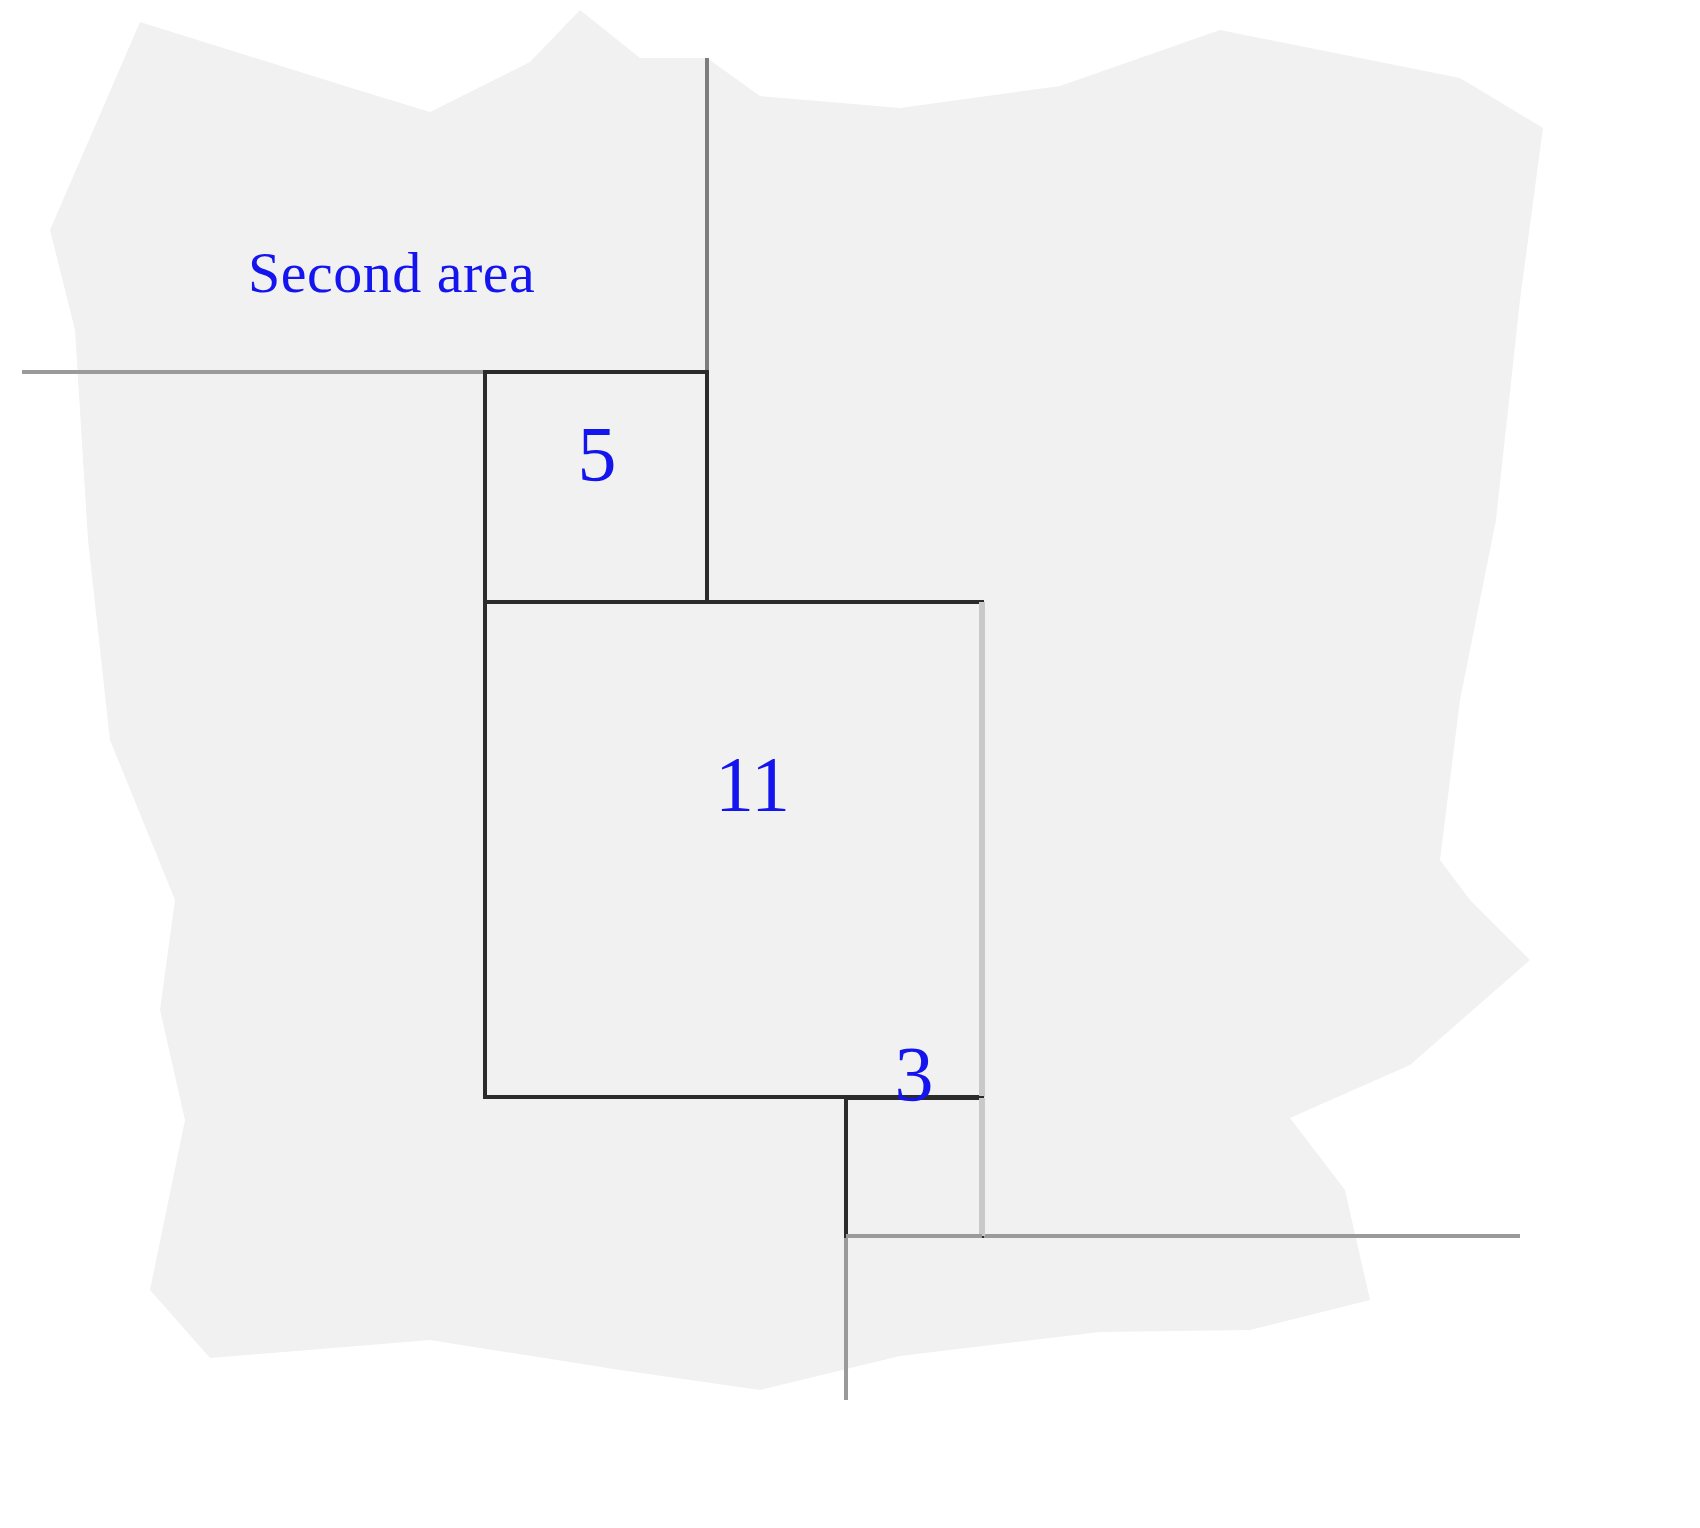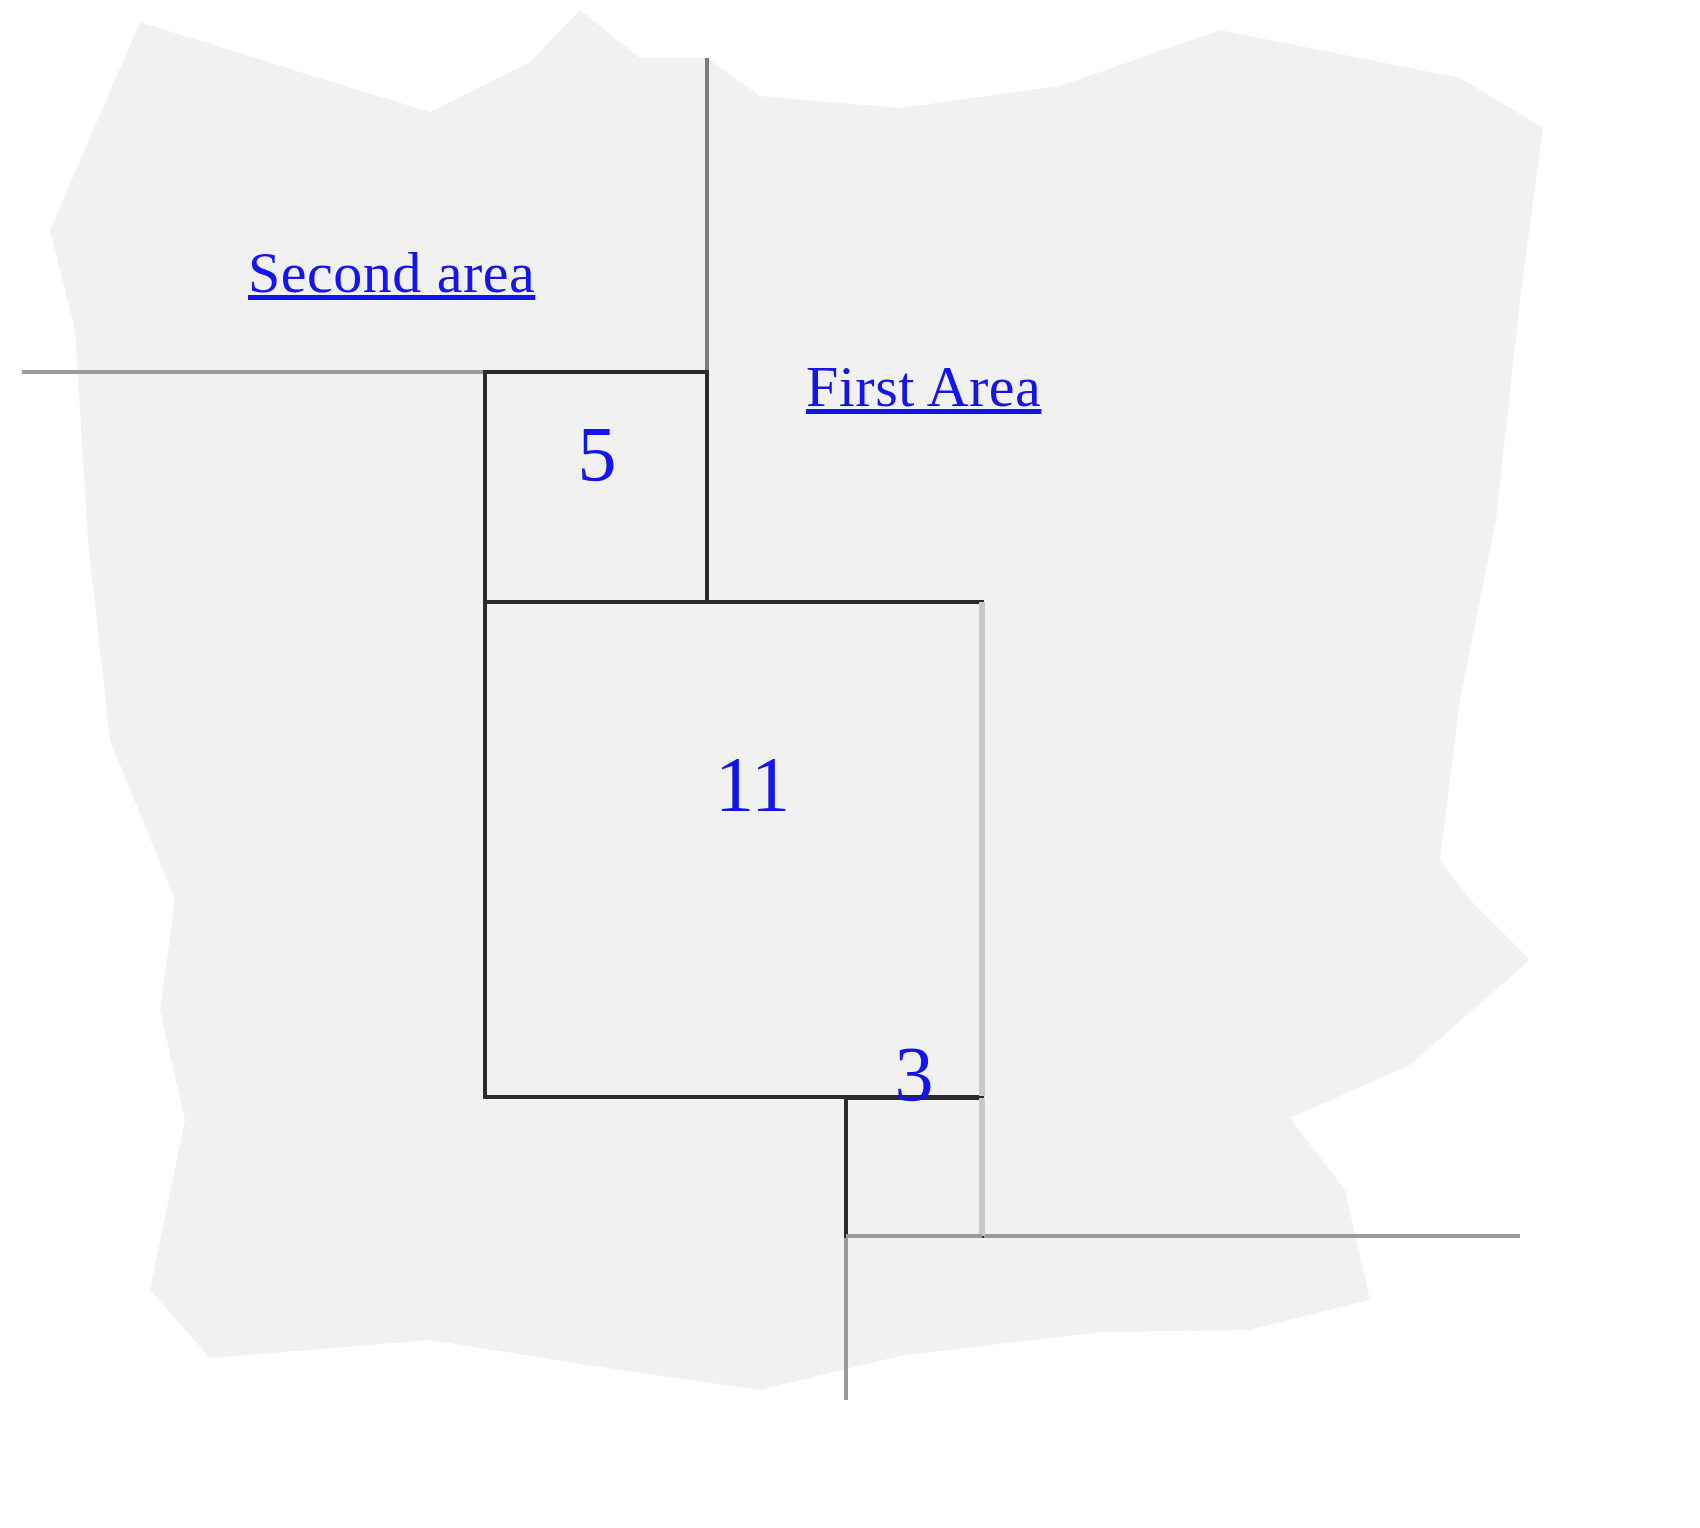--- a/index.html
+++ b/index.html
@@ -24,21 +24,20 @@
     height: 1528px;
   }
   .area-label {
     position: absolute;
     color: #1414ee;
     font-family: "Liberation Serif", "DejaVu Serif", serif;
     font-size: 58px;
     line-height: 1;
     white-space: nowrap;
     letter-spacing: 0.5px;
-    text-decoration: underline;
   }
   .box-value {
     position: absolute;
     color: #1414ee;
     font-family: "Liberation Serif", "DejaVu Serif", serif;
     font-size: 78px;
     line-height: 1;
     white-space: nowrap;
     text-align: center;
   }
@@ -79,21 +78,20 @@
     <rect x="846" y="1098" width="136" height="138" fill="#f1f1f1" stroke="#2b2b2b" stroke-width="4"></rect>
 
     <line x1="982" y1="1098" x2="982" y2="1236" stroke="#c9c9c9" stroke-width="6"></line>
 
     <line x1="846" y1="1236" x2="982" y2="1236" stroke="#9a9a9a" stroke-width="4"></line>
 
   </svg>
 
   <div class="area-label" id="label-second-area">Second area</div>
 
-  <div class="area-label" id="label-first-area">First Area</div>
 
 
 
   <div class="box-value" id="value-5">5</div>
 
   <div class="box-value" id="value-11">11</div>
 
   <div class="box-value" id="value-3">3</div>
 
 </div>

